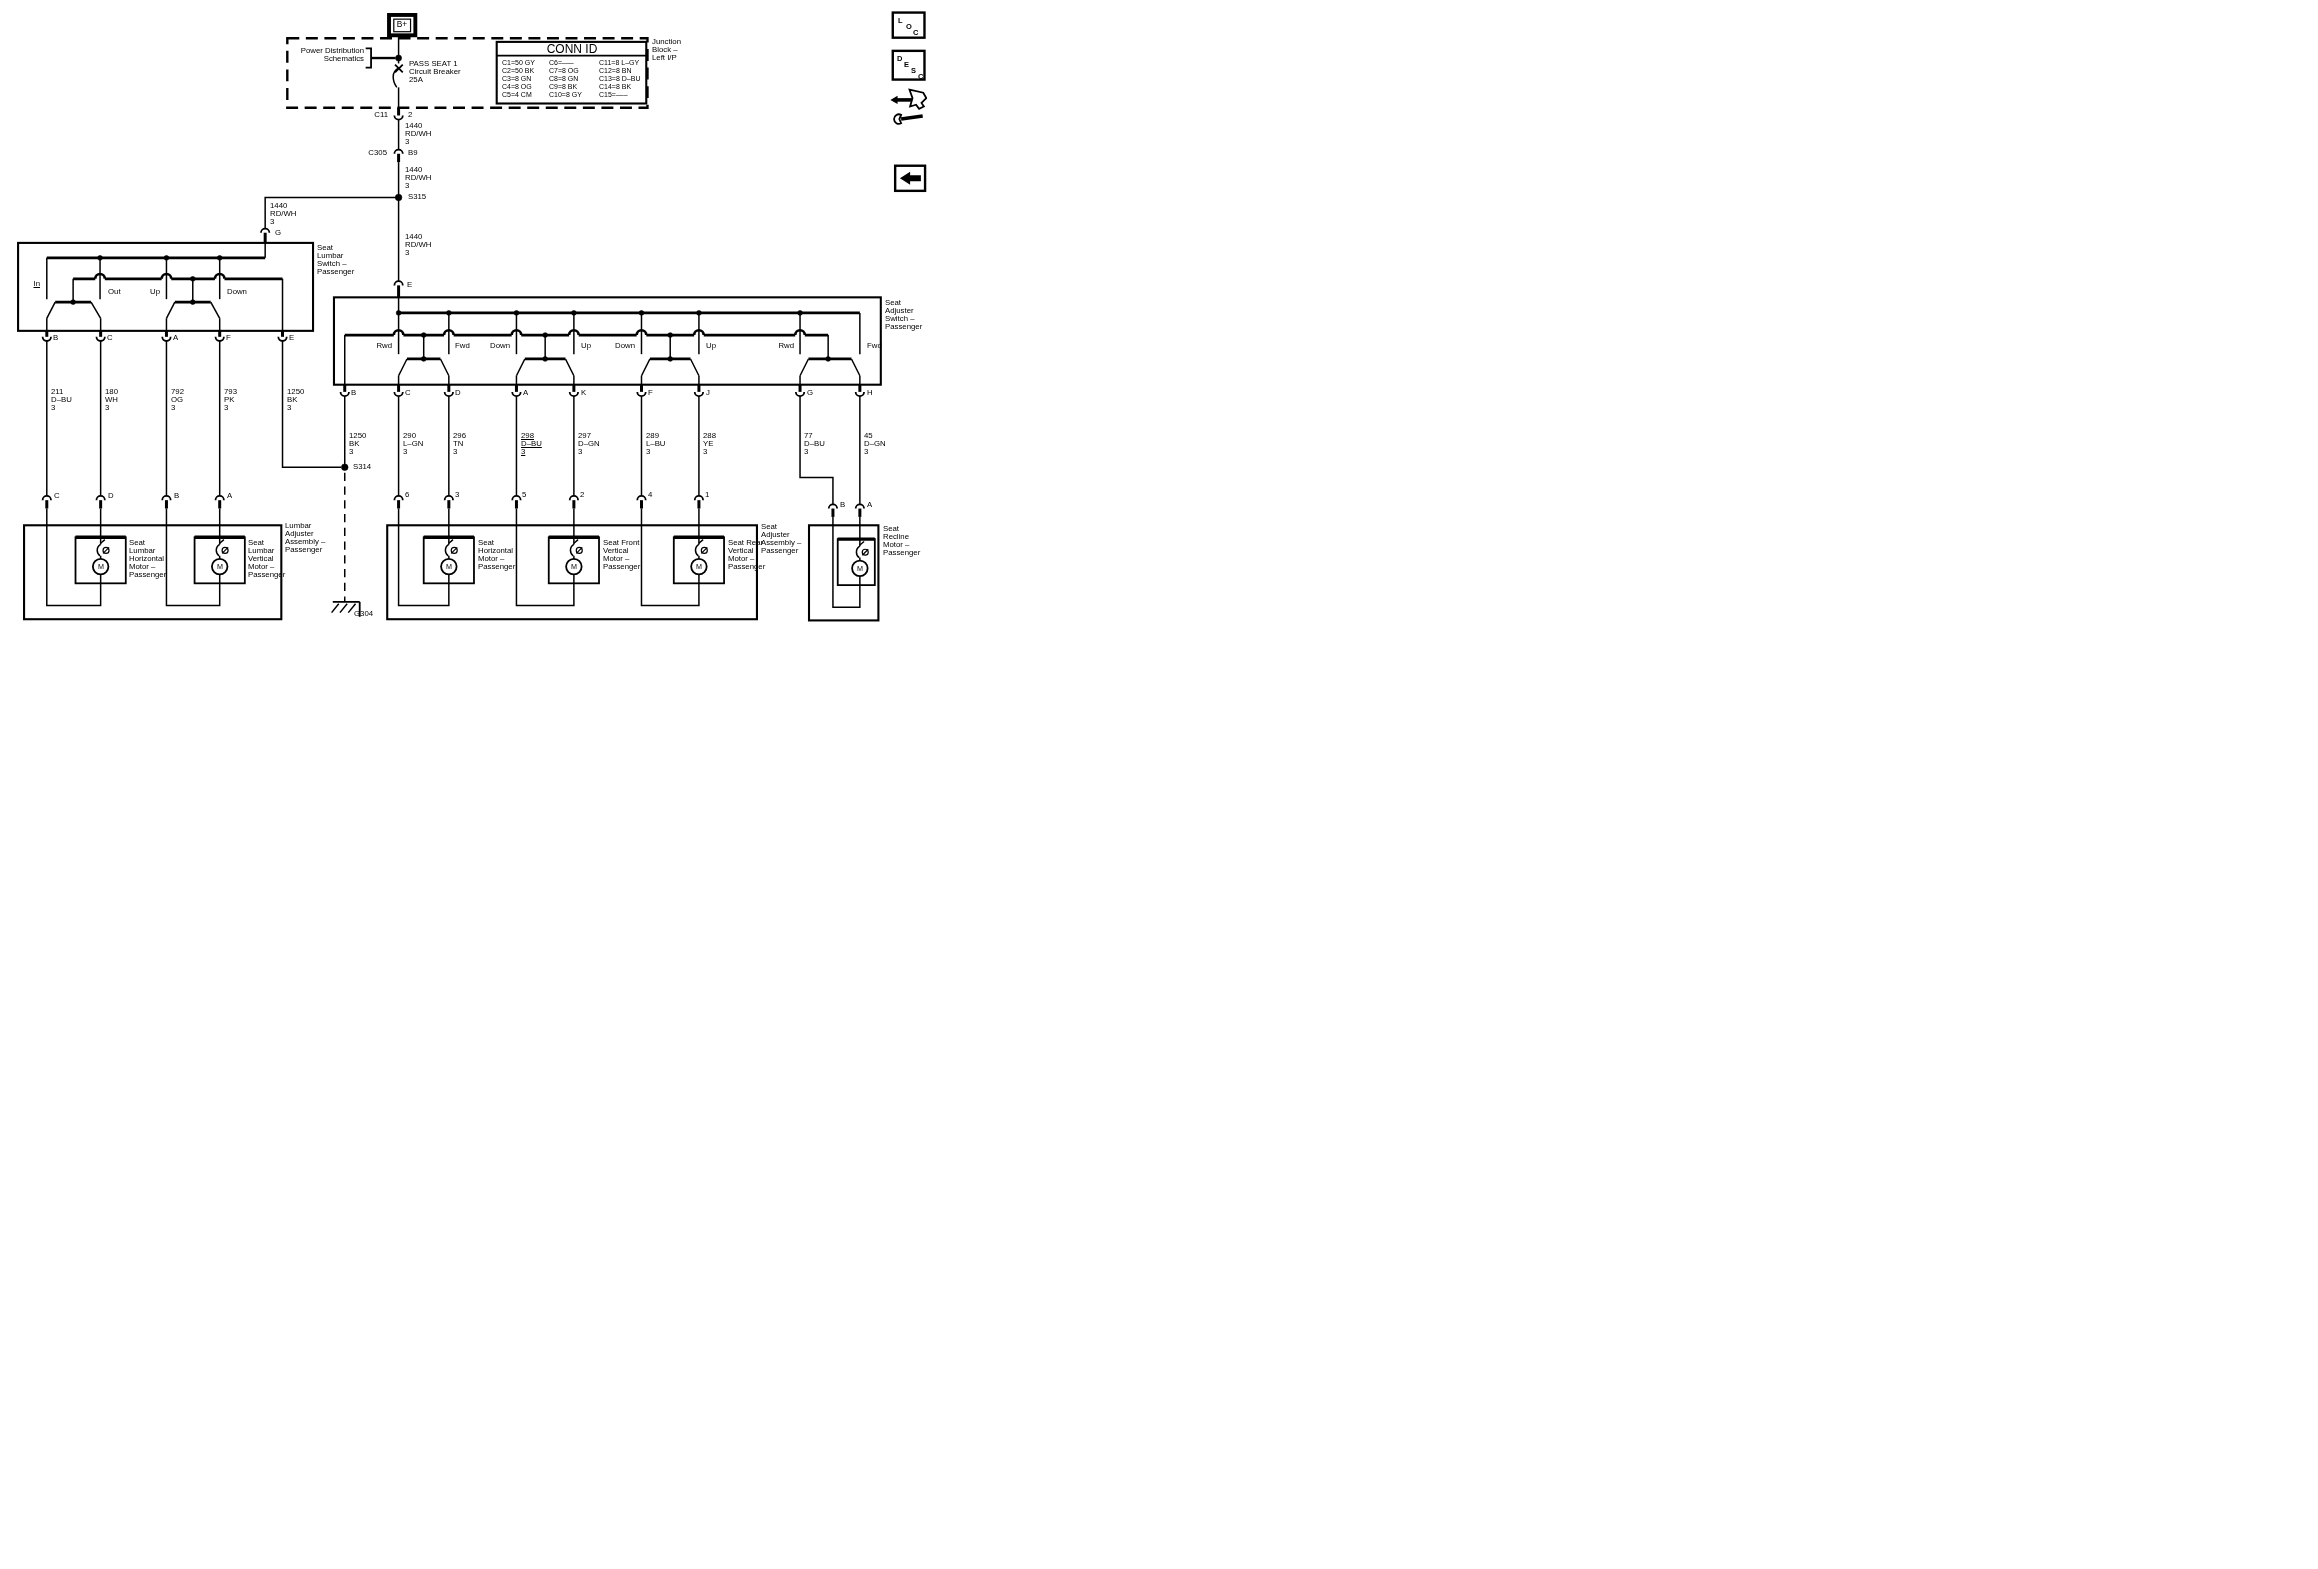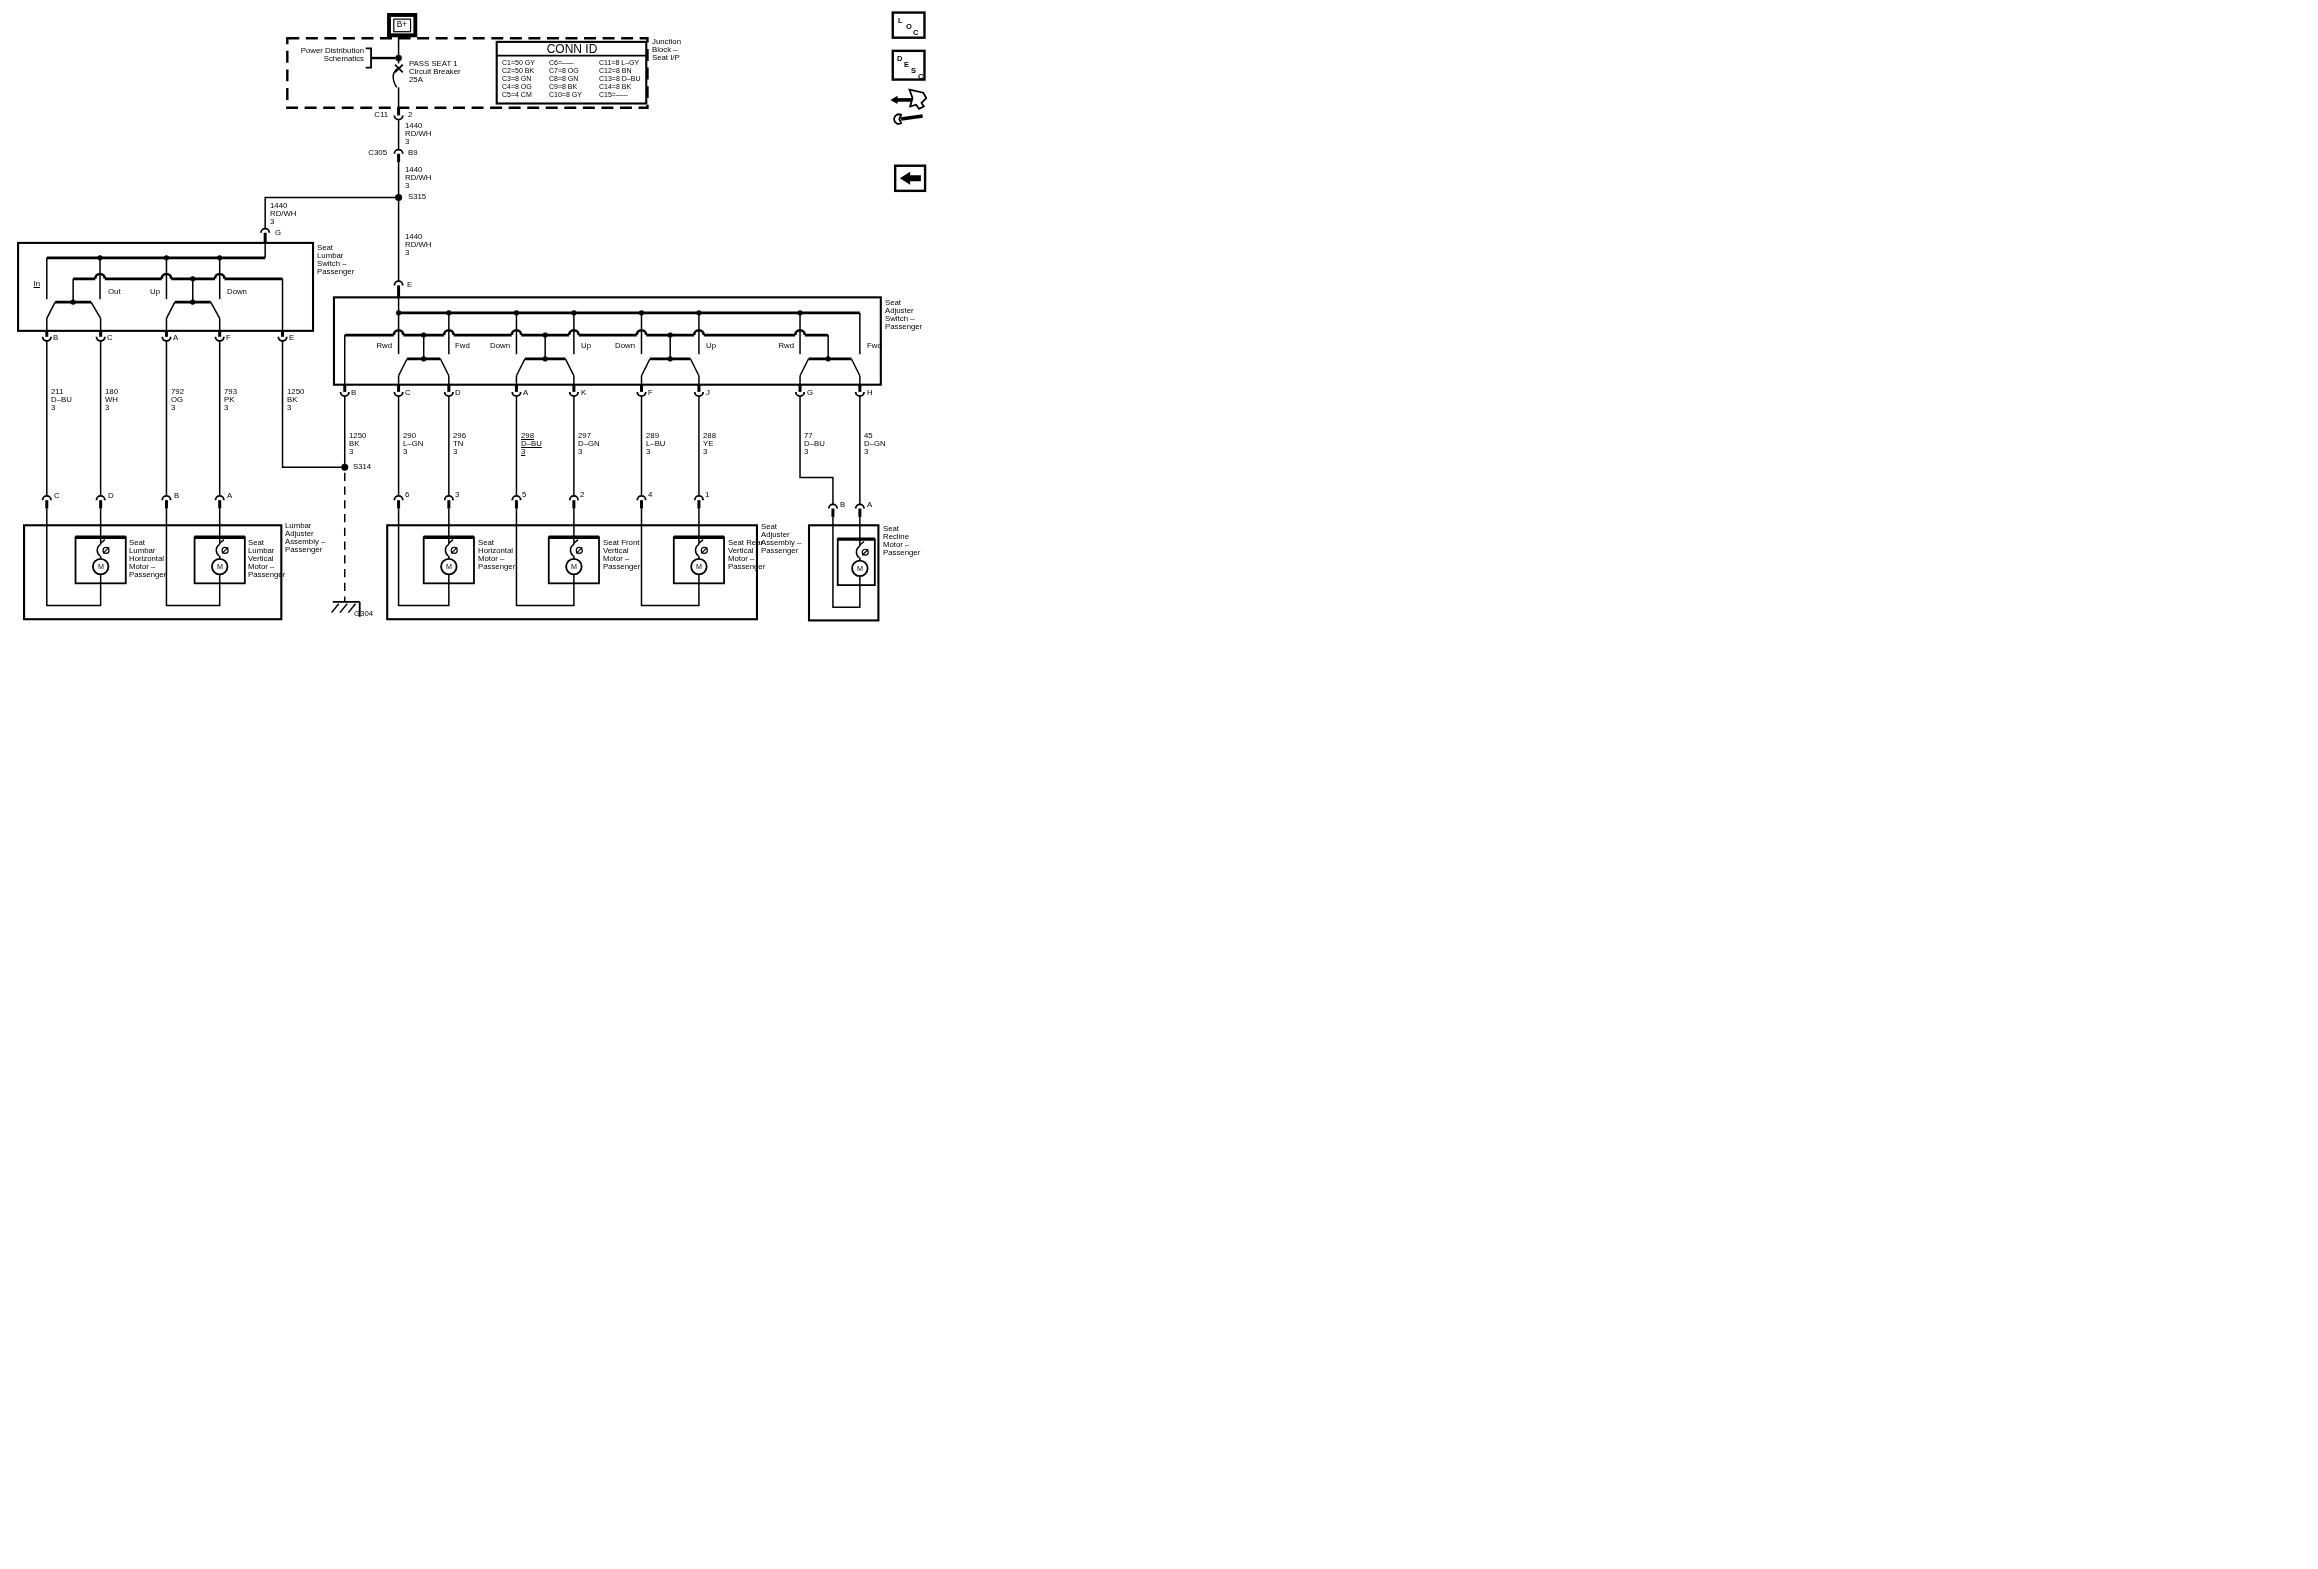--- a/index.html
+++ b/index.html
@@ -366,21 +366,21 @@
 </svg>
 
 <div class="lbl bplus c" style="left:389px;top:20.3px;width:26px;">B+</div>
 <div class="lbl r" style="left:286px;top:47px;width:78px;text-align:right;">Power Distribution
 Schematics</div>
 <div class="lbl" style="left:409px;top:60px;">PASS SEAT 1
 Circuit Breaker
 25A</div>
 <div class="lbl" style="left:652px;top:38px;">Junction
 Block –
-Seat I/P</div>
+Left I/P</div>
 <div class="lbl tbl-title c" style="left:497px;top:45px;width:150px;">CONN ID</div>
 <div class="lbl small" style="left:502px;top:59px;">C1=50 GY
 C2=50 BK
 C3=8 GN
 C4=8 OG
 C5=4 CM</div>
 <div class="lbl small" style="left:549px;top:59px;">C6=–––
 C7=8 OG
 C8=8 GN
 C9=8 BK

